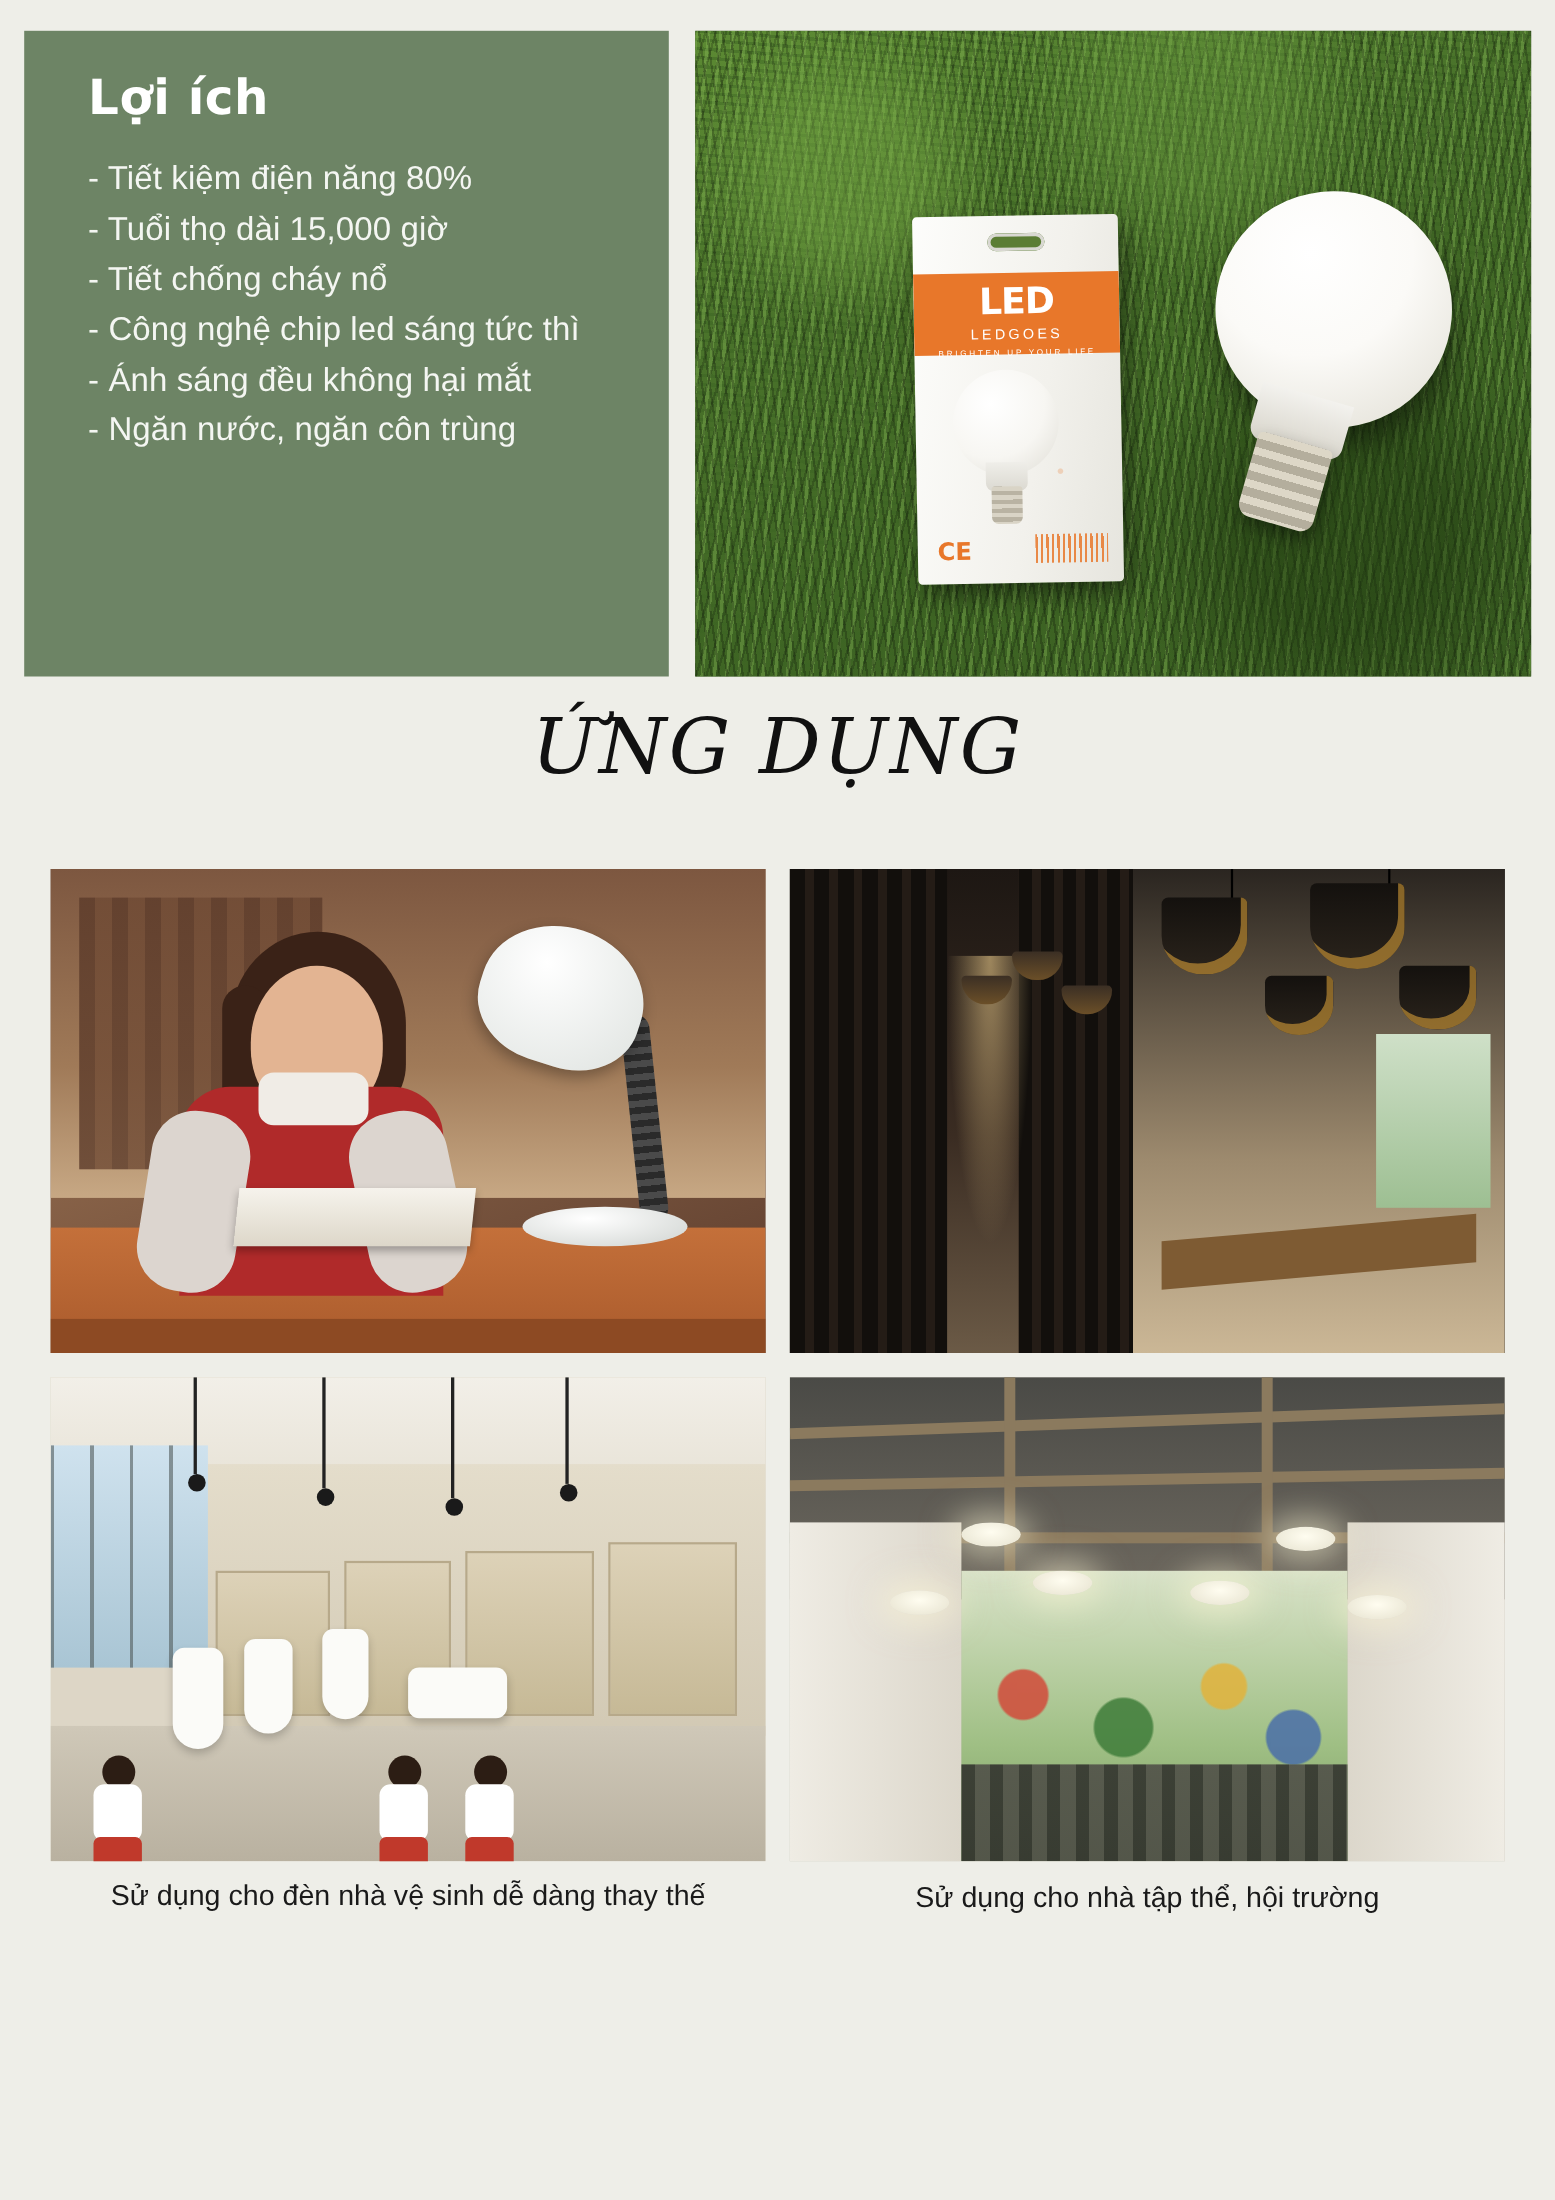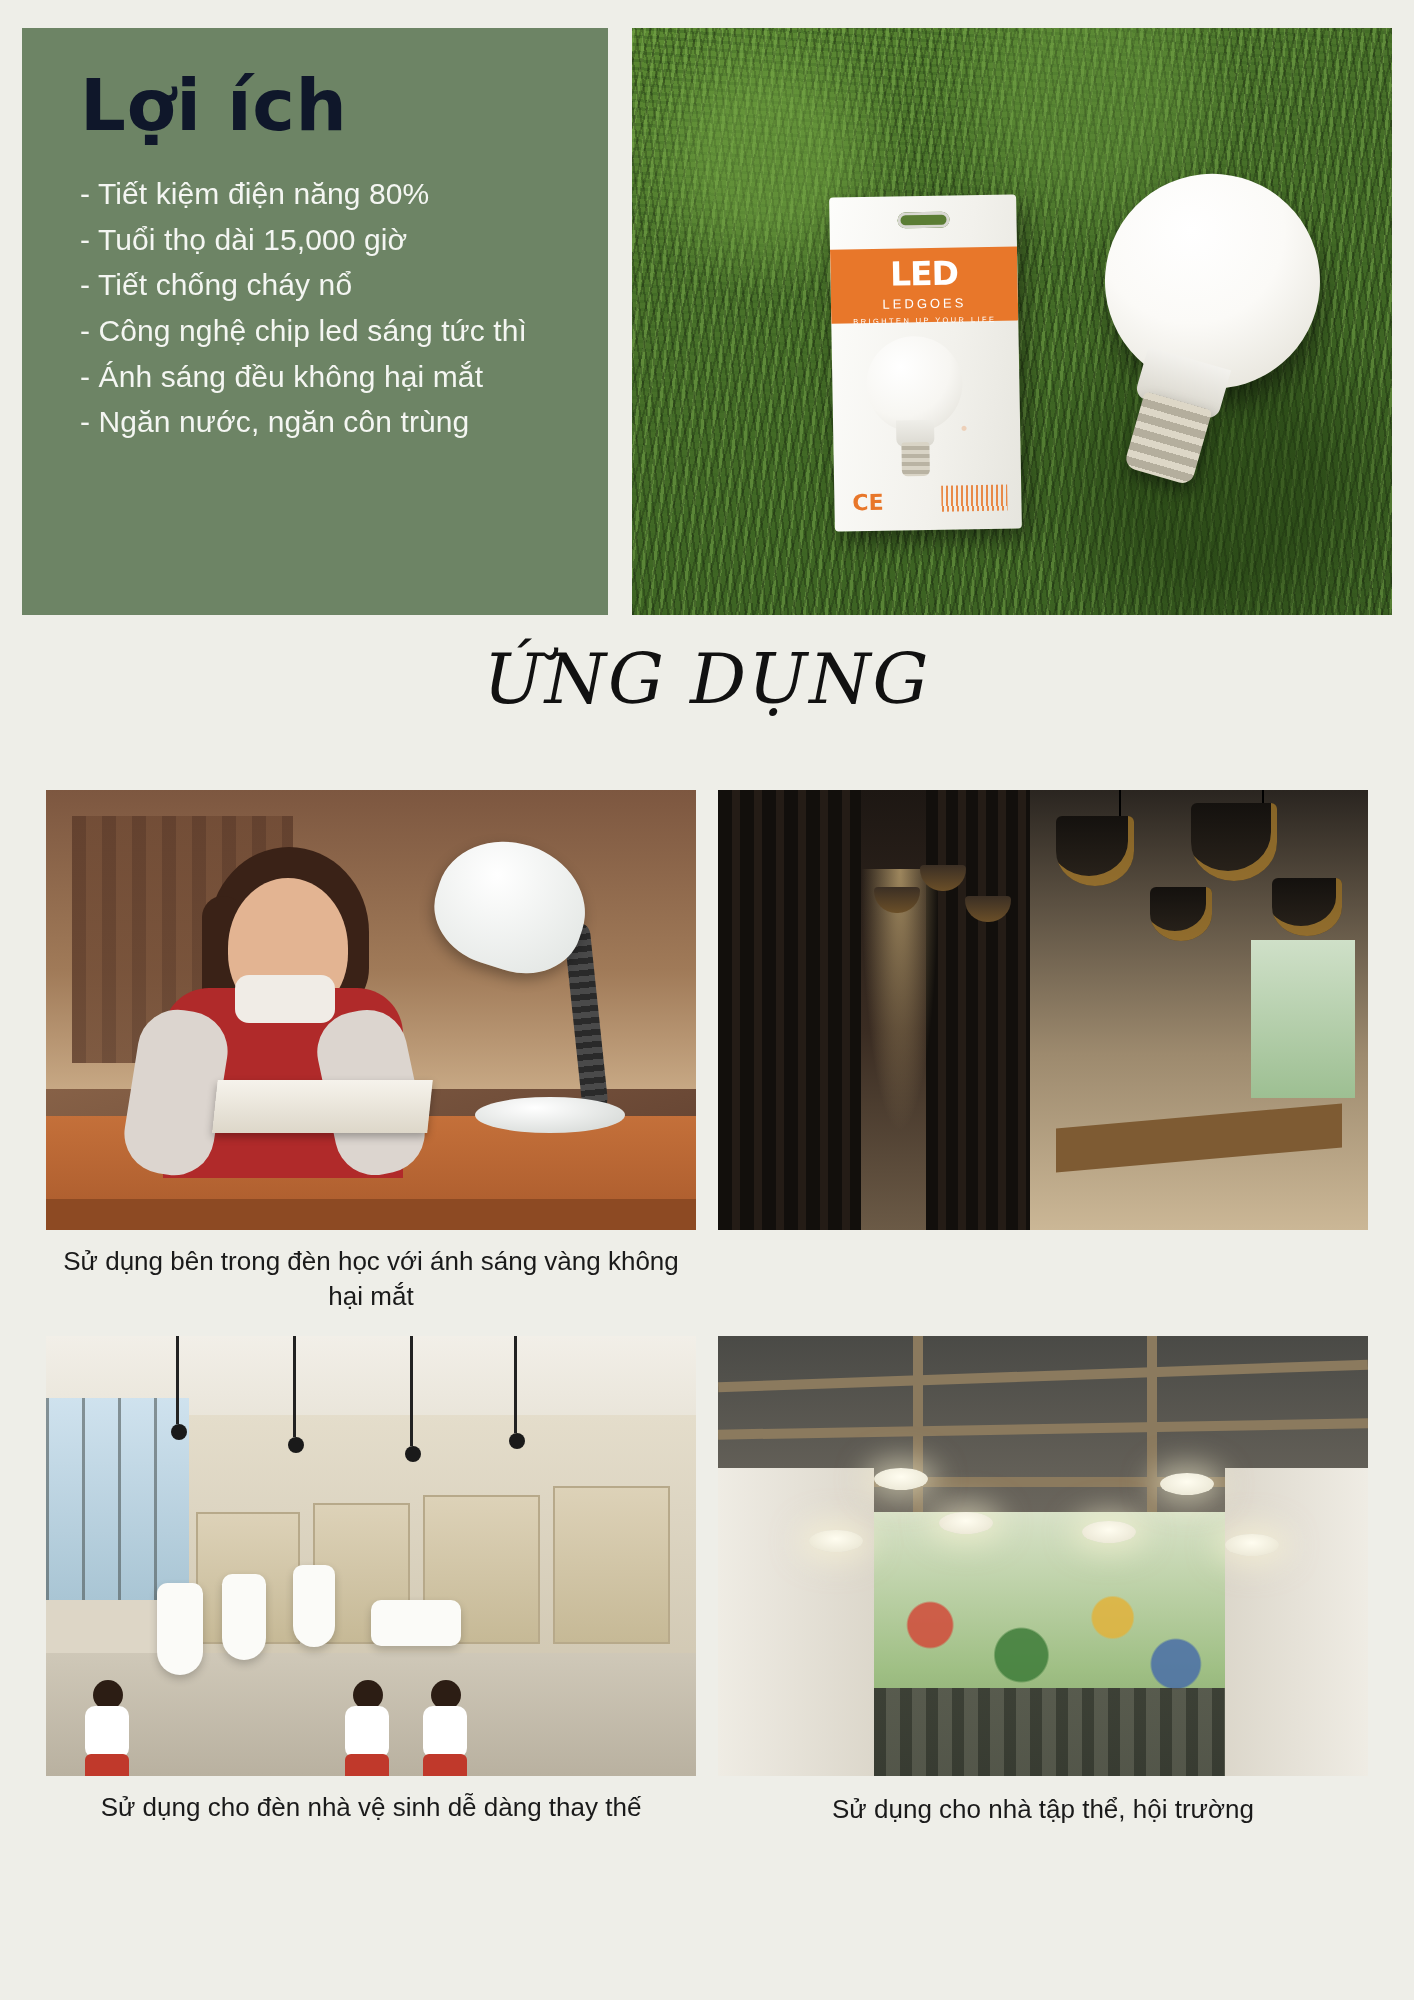--- a/index.html
+++ b/index.html
@@ -24,22 +24,22 @@
     position:absolute;
     left:22px; top:28px;
     width:586px;
     height:587px;
     background:#6d8465;
     padding:38px 40px 20px 58px;
   }
   .benefits-title{
     font-family:"DejaVu Sans", sans-serif;
     font-weight:bold;
-    font-size:72px;
-    color:#0f172a;
+    font-size:44px;
+    color:#ffffff;
     letter-spacing:0.5px;
     line-height:1.1;
     margin-bottom:26px;
   }
   .benefits-list{
     list-style:none;
   }
   .benefits-list li{
     font-size:30px;
     line-height:1.52;
@@ -490,21 +490,20 @@
         <div class="girl-head"></div>
         <div class="girl-body"></div>
         <div class="girl-sleeve-l"></div>
         <div class="girl-sleeve-r"></div>
         <div class="girl-collar"></div>
         <div class="book"></div>
         <div class="lamp-arm"></div>
         <div class="lamp-shade"></div>
         <div class="lamp-base"></div>
       </div>
-      <div class="app-caption">Sử dụng bên trong đèn học với ánh sáng vàng không hại mắt</div>
     </div>
 
     <div class="app-cell second">
       <div class="app-photo ph-cafe">
         <div class="left"></div>
         <div class="slats"></div>
         <div class="slats2"></div>
         <div class="glow"></div>
         <div class="p1"></div>
         <div class="p2"></div>

